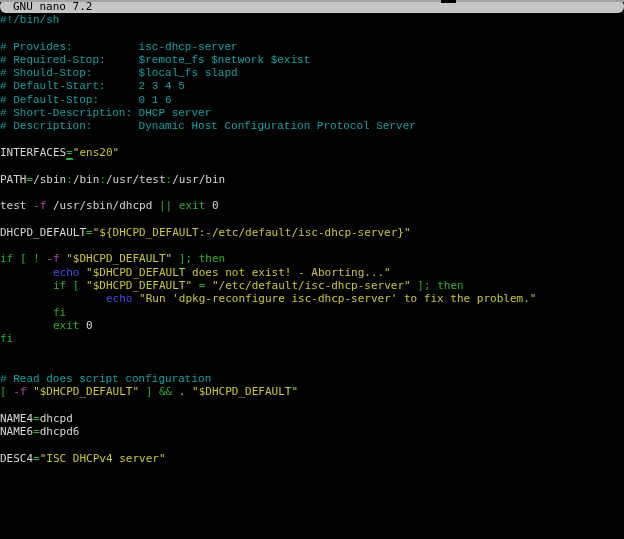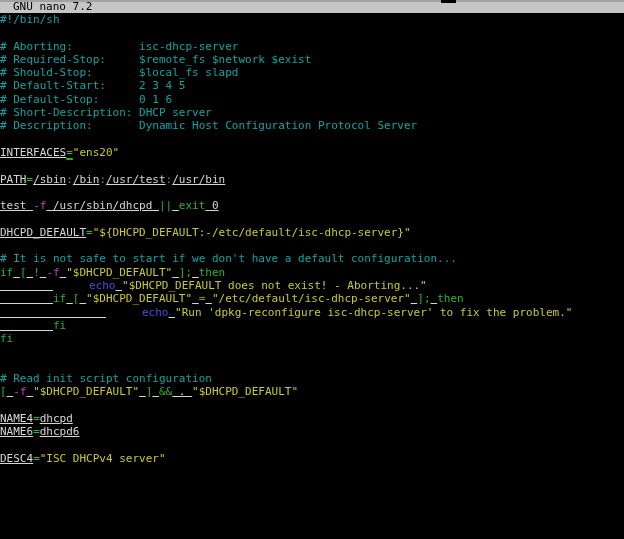--- a/index.html
+++ b/index.html
@@ -6,79 +6,79 @@
   body {
     width: 624px; height: 539px; overflow: hidden; position: relative;
     background: #000000;
     font-family: "DejaVu Sans Mono", monospace;
     font-size: 11px;
   }
   .terminal { position: absolute; inset: 0; }
   .titlebar {
     position: absolute; top: 0; left: 0; width: 624px; height: 13px;
     background: var(--titlebar_bg); color: var(--titlebar_fg);
-    line-height: 13px; white-space: pre;
+    line-height: 13px; white-space: pre; border-radius: 6px;
   }
   .titlebar .app { position: absolute; left: 13px; top: 0; }
   .titlebar .file { position: absolute; right: 0; top: 16px; }
   .top-edge { position: absolute; top: 0; left: 0; width: 624px; height: 2px; background: #a2a2a2; }
   .top-notch { position: absolute; top: 0; left: 441px; width: 15px; height: 3px; background: #000000; }
   .code { position: absolute; top: 13px; left: 0; width: 624px; }
   .row { height: 13.3px; line-height: 13.3px; white-space: pre; color: var(--fg); }
-  .c-fg      { color: var(--fg); text-decoration: underline; }
-  .c-comment { color: var(--comment); }
+  .c-fg      { color: var(--fg); }
+  .c-comment { color: var(--comment); font-family: Liberation Mono, monospace; }
   .c-keyword { color: var(--keyword); }
   .c-string  { color: var(--string); }
   .c-option  { color: var(--option); }
-  .c-command { color: var(--command); margin-left: 36px; }
+  .c-command { color: var(--command); }
   .cursor {
     text-decoration: underline;
     text-decoration-thickness: 2px;
     text-underline-offset: 2px;
   }
 </style>
 </head>
 <body>
 
 <div class="terminal">
   <div class="titlebar">
     <span class="app">GNU nano 7.2</span>
     <span class="file">/etc/init.d/isc-dhcp-serv</span>
     <div class="top-edge"></div>
     <div class="top-notch"></div>
   </div>
   <div class="code">
       <div class="row"><span class="c-comment">#!/bin/sh</span></div>
       <div class="row"></div>
-      <div class="row"><span class="c-comment"># Aborting:          isc-dhcp-server</span></div>
+      <div class="row"><span class="c-comment"># Provides:          isc-dhcp-server</span></div>
       <div class="row"><span class="c-comment"># Required-Stop:     $remote_fs $network $exist</span></div>
       <div class="row"><span class="c-comment"># Should-Stop:       $local_fs slapd</span></div>
       <div class="row"><span class="c-comment"># Default-Start:     2 3 4 5</span></div>
       <div class="row"><span class="c-comment"># Default-Stop:      0 1 6</span></div>
       <div class="row"><span class="c-comment"># Short-Description: DHCP server</span></div>
       <div class="row"><span class="c-comment"># Description:       Dynamic Host Configuration Protocol Server</span></div>
       <div class="row"></div>
       <div class="row"><span class="c-fg">INTERFACES</span><span class="c-keyword cursor">=</span><span class="c-string">"ens20"</span></div>
       <div class="row"></div>
       <div class="row"><span class="c-fg">PATH</span><span class="c-keyword">=</span><span class="c-fg">/sbin</span><span class="c-keyword">:</span><span class="c-fg">/bin</span><span class="c-keyword">:</span><span class="c-fg">/usr/test</span><span class="c-keyword">:</span><span class="c-fg">/usr/bin</span></div>
       <div class="row"></div>
       <div class="row"><span class="c-fg">test </span><span class="c-option">-f</span><span class="c-fg"> /usr/sbin/dhcpd </span><span class="c-keyword">||</span><span class="c-fg"> </span><span class="c-keyword">exit</span><span class="c-fg"> 0</span></div>
       <div class="row"></div>
       <div class="row"><span class="c-fg">DHCPD_DEFAULT</span><span class="c-keyword">=</span><span class="c-string">"${DHCPD_DEFAULT:-/etc/default/isc-dhcp-server}"</span></div>
       <div class="row"></div>
-      <div class="row"><span class="c-comment"># It is not safe to start if we don't have a default configuration...</span></div>
       <div class="row"><span class="c-keyword">if</span><span class="c-fg"> </span><span class="c-keyword">[</span><span class="c-fg"> </span><span class="c-keyword">!</span><span class="c-fg"> </span><span class="c-option">-f</span><span class="c-fg"> </span><span class="c-string">"$DHCPD_DEFAULT"</span><span class="c-fg"> </span><span class="c-keyword">]</span><span class="c-keyword">;</span><span class="c-fg"> </span><span class="c-keyword">then</span></div>
       <div class="row"><span class="c-fg">        </span><span class="c-command">echo</span><span class="c-fg"> </span><span class="c-string">"$DHCPD_DEFAULT does not exist! - Aborting..."</span></div>
       <div class="row"><span class="c-fg">        </span><span class="c-keyword">if</span><span class="c-fg"> </span><span class="c-keyword">[</span><span class="c-fg"> </span><span class="c-string">"$DHCPD_DEFAULT"</span><span class="c-fg"> </span><span class="c-keyword">=</span><span class="c-fg"> </span><span class="c-string">"/etc/default/isc-dhcp-server"</span><span class="c-fg"> </span><span class="c-keyword">]</span><span class="c-keyword">;</span><span class="c-fg"> </span><span class="c-keyword">then</span></div>
       <div class="row"><span class="c-fg">                </span><span class="c-command">echo</span><span class="c-fg"> </span><span class="c-string">"Run 'dpkg-reconfigure isc-dhcp-server' to fix the problem."</span></div>
       <div class="row"><span class="c-fg">        </span><span class="c-keyword">fi</span></div>
+      <div class="row"><span class="c-fg">        </span><span class="c-keyword">exit</span><span class="c-fg"> 0</span></div>
       <div class="row"><span class="c-keyword">fi</span></div>
       <div class="row"></div>
       <div class="row"></div>
-      <div class="row"><span class="c-comment"># Read init script configuration</span></div>
+      <div class="row"><span class="c-comment"># Read does script configuration</span></div>
       <div class="row"><span class="c-keyword">[</span><span class="c-fg"> </span><span class="c-option">-f</span><span class="c-fg"> </span><span class="c-string">"$DHCPD_DEFAULT"</span><span class="c-fg"> </span><span class="c-keyword">]</span><span class="c-fg"> </span><span class="c-keyword">&amp;&amp;</span><span class="c-fg"> . </span><span class="c-string">"$DHCPD_DEFAULT"</span></div>
       <div class="row"></div>
       <div class="row"><span class="c-fg">NAME4</span><span class="c-keyword">=</span><span class="c-fg">dhcpd</span></div>
       <div class="row"><span class="c-fg">NAME6</span><span class="c-keyword">=</span><span class="c-fg">dhcpd6</span></div>
       <div class="row"></div>
       <div class="row"><span class="c-fg">DESC4</span><span class="c-keyword">=</span><span class="c-string">"ISC DHCPv4 server"</span></div>
     </div>
 </div>
 
 </body></html>

